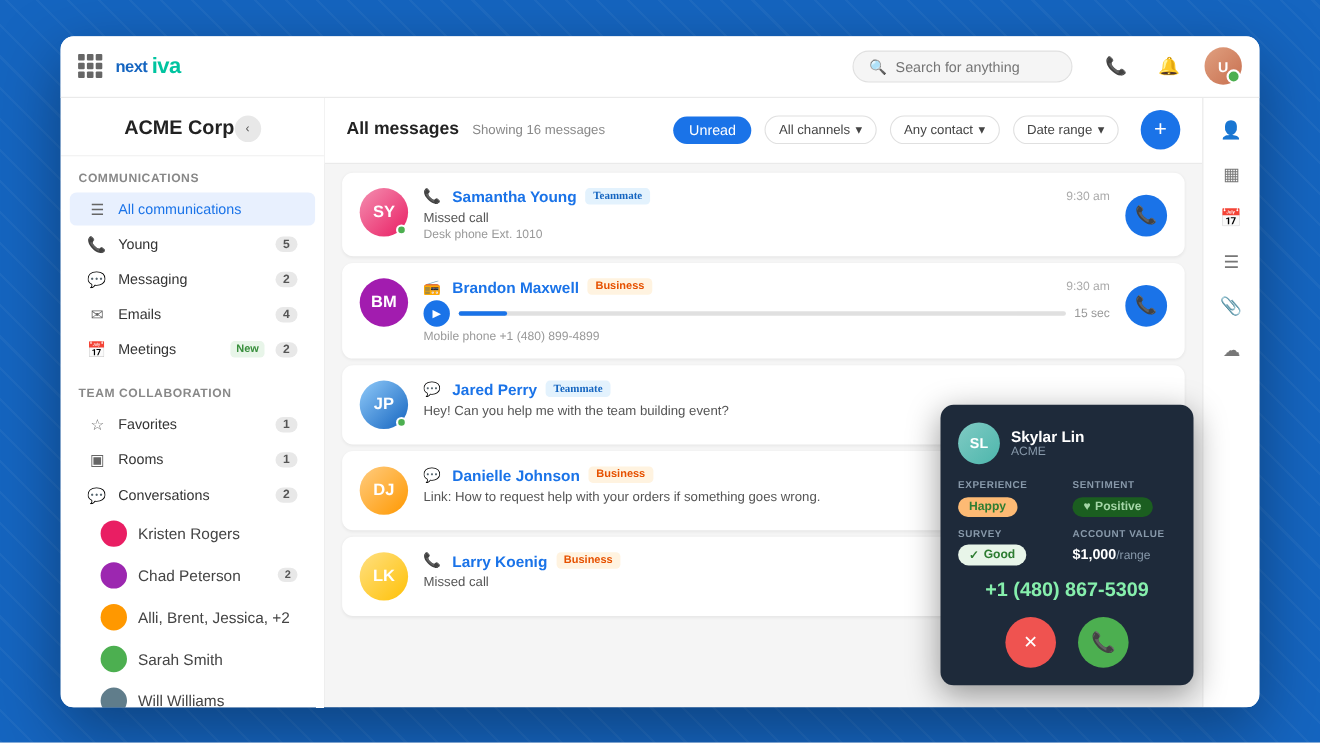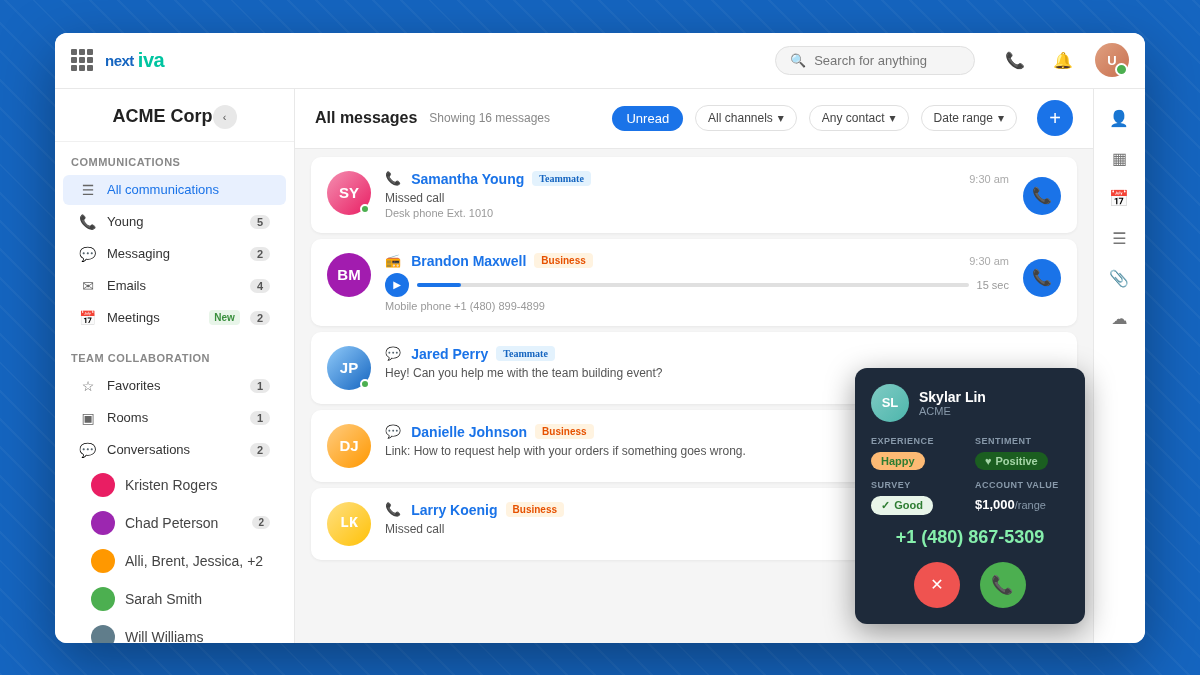--- a/index.html
+++ b/index.html
@@ -574,21 +574,21 @@
     }
     
     .av-photo-sy {
       background: linear-gradient(135deg, #f48fb1, #e91e63);
     }
     .av-bm { background: #a21caf; }
     .av-jp {
       background: linear-gradient(135deg, #90caf9, #1565c0);
     }
     .av-dj { background: linear-gradient(135deg, #ffcc80, #ff9800); }
-    .av-lk { background: linear-gradient(135deg, #ffe082, #ffc107); font-family: Liberation Mono, monospace; }
+    .av-lk { background: linear-gradient(135deg, #ffe082, #ffc107); }
   </style>
 </head>
 <body>
 
 <div class="app-window">
 
   <div class="top-nav">
     <div class="grid-icon">
       <div class="grid-dot"></div>
         <div class="grid-dot"></div>

